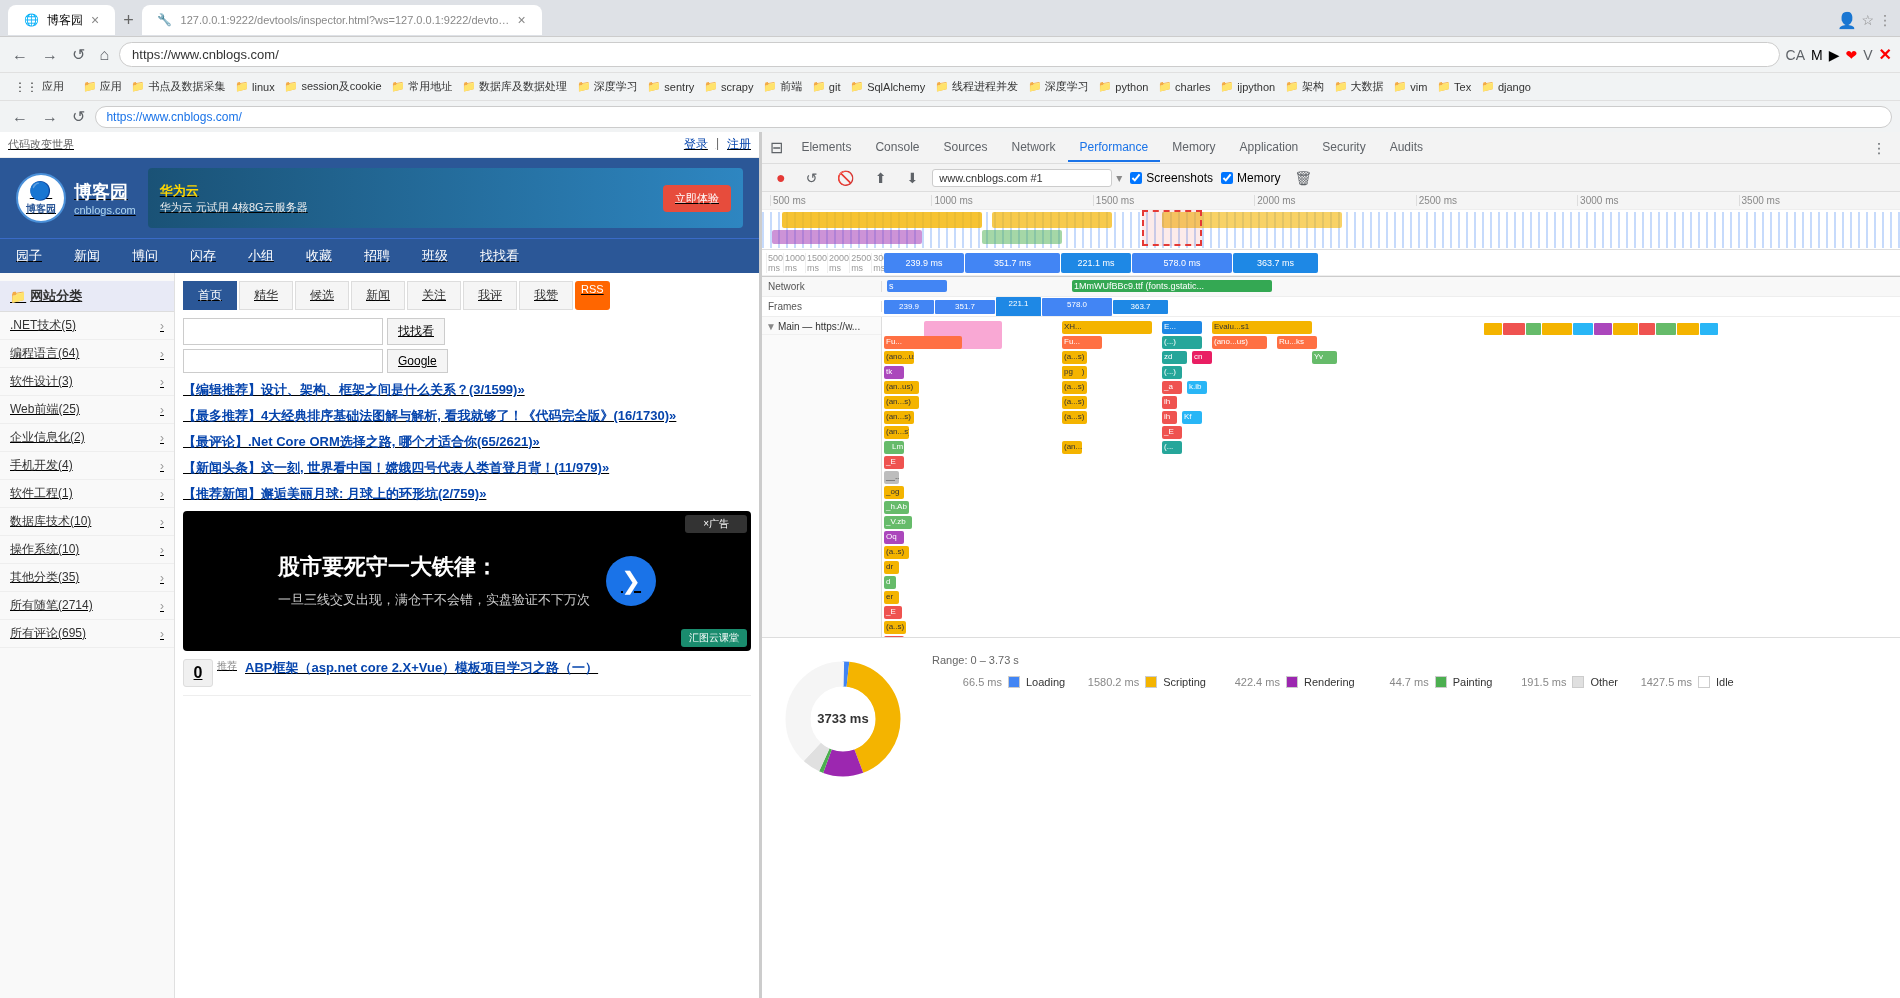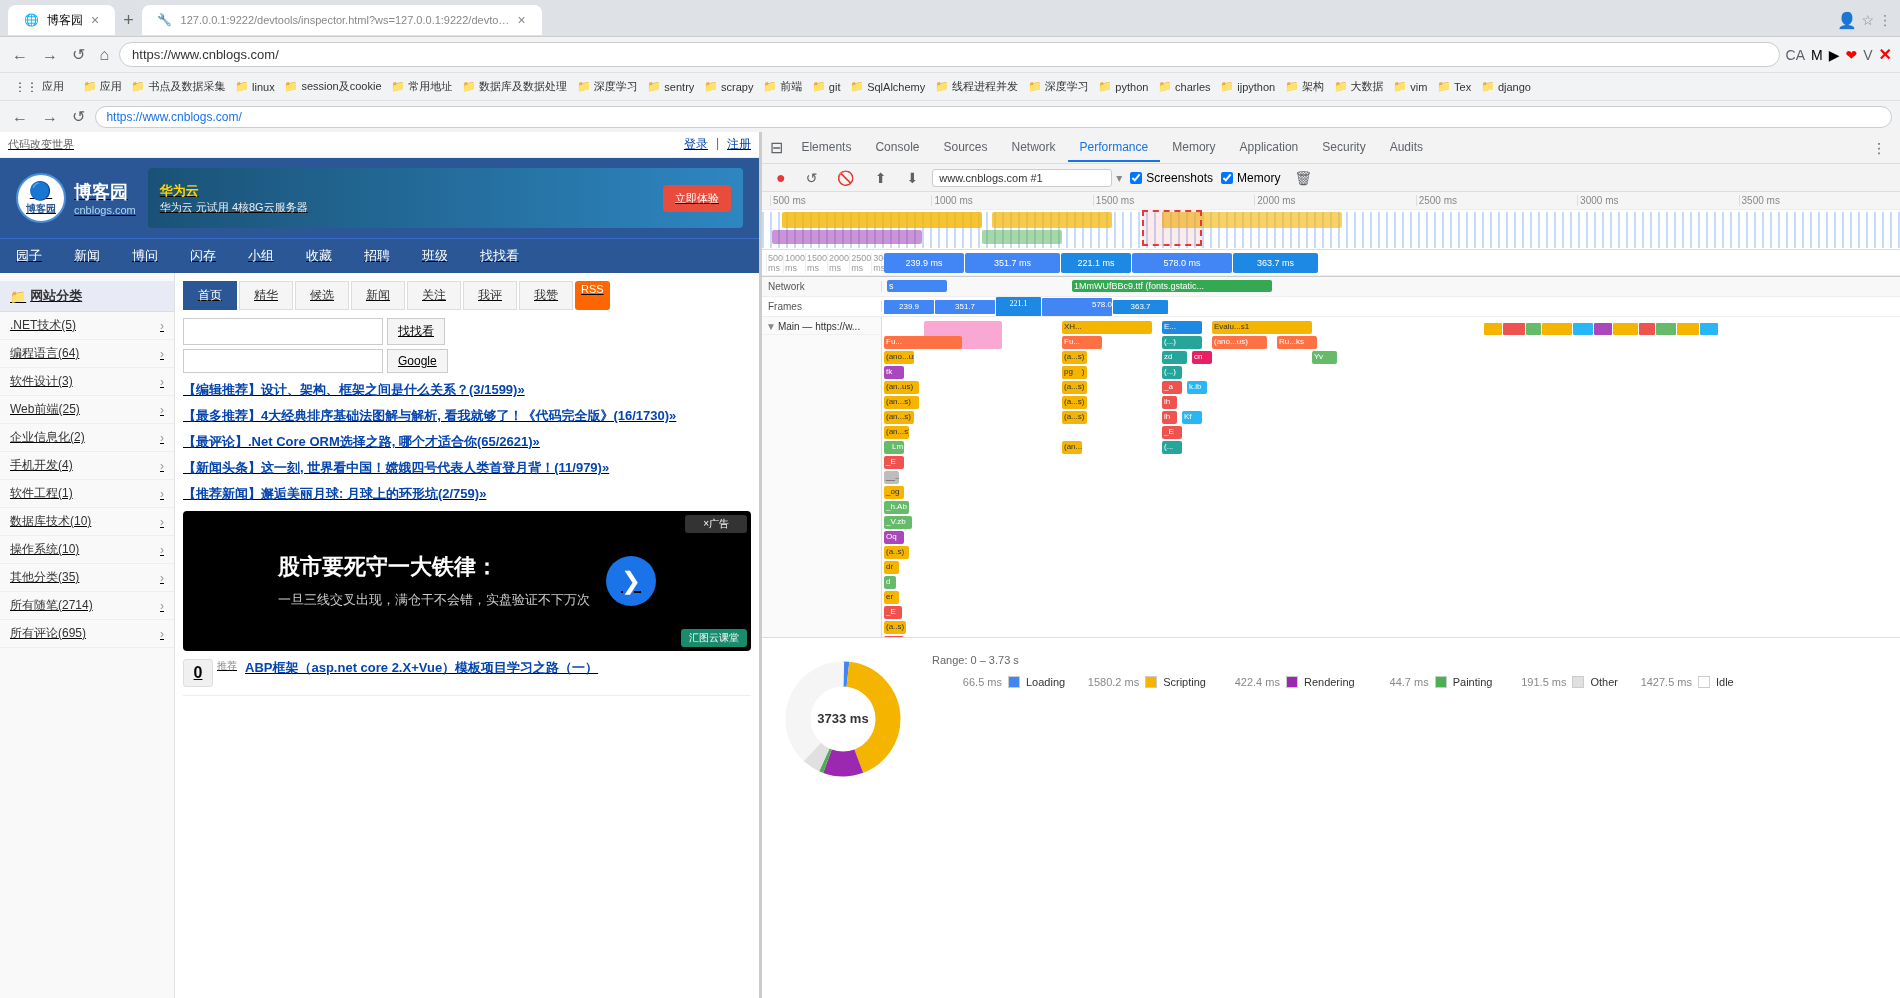--- a/index.html
+++ b/index.html
@@ -484,22 +484,22 @@
             <div style="position:absolute; left:190px; top:3px; width:200px; height:12px; background:#34a853; border-radius:2px; font-size:9px; color:#fff; padding:1px 2px; overflow:hidden;">1MmWUfBBc9.ttf (fonts.gstatic...</div>
           </div>
         </div>
 
         <div style="height:20px; display:flex; align-items:center; background:#fff; border-bottom:1px solid #eee; font-size:10px;">
           <div style="width:120px; padding-left:6px; color:#555; flex-shrink:0; border-right:1px solid #ddd;">Frames</div>
           <div style="flex:1; height:100%; position:relative; overflow:hidden;">
             <div style="display:flex; height:100%; gap:1px; padding:2px 2px; align-items:center;">
               <div style="background:#4285f4; height:14px; width:50px; border-radius:1px; font-size:8px; color:#fff; text-align:center; line-height:14px;">239.9</div>
               <div style="background:#4285f4; height:14px; width:60px; border-radius:1px; font-size:8px; color:#fff; text-align:center; line-height:14px;">351.7</div>
-              <div style="background:#1e88e5; height:20px; width:45px; border-radius:1px; font-size:8px; color:#fff; text-align:center; line-height:14px;font-family:Liberation Serif, serif;">221.1</div>
-              <div style="background:#4285f4; height:18px; width:70px; border-radius:1px; font-size:8px; color:#fff; text-align:right; line-height:14px;">578.0</div>
+              <div style="background:#1e88e5; height:20px; width:45px; border-radius:1px; font-size:8px; color:#fff; text-align:center; line-height:14px;">221.1</div>
+              <div style="background:#4285f4; height:18px; width:70px; border-radius:1px; font-size:8px; color:#fff; text-align:center; line-height:14px;">578.0</div>
               <div style="background:#1e88e5; height:14px; width:55px; border-radius:1px; font-size:8px; color:#fff; text-align:center; line-height:14px;">363.7</div>
             </div>
           </div>
         </div>
 
         <div style="flex:1; display:flex; border-bottom:1px solid #ddd; overflow:hidden;">
 
           <div style="width:120px; background:#fafafa; border-right:1px solid #ddd; overflow:hidden; flex-shrink:0; padding-top:2px;">
             <div style="font-size:10px; color:#333; padding:2px 4px; border-bottom:1px solid #f0f0f0; white-space:nowrap; overflow:hidden; display:flex; align-items:center; gap:2px;">
               <span style="color:#888; font-size:10px;">▼</span>

